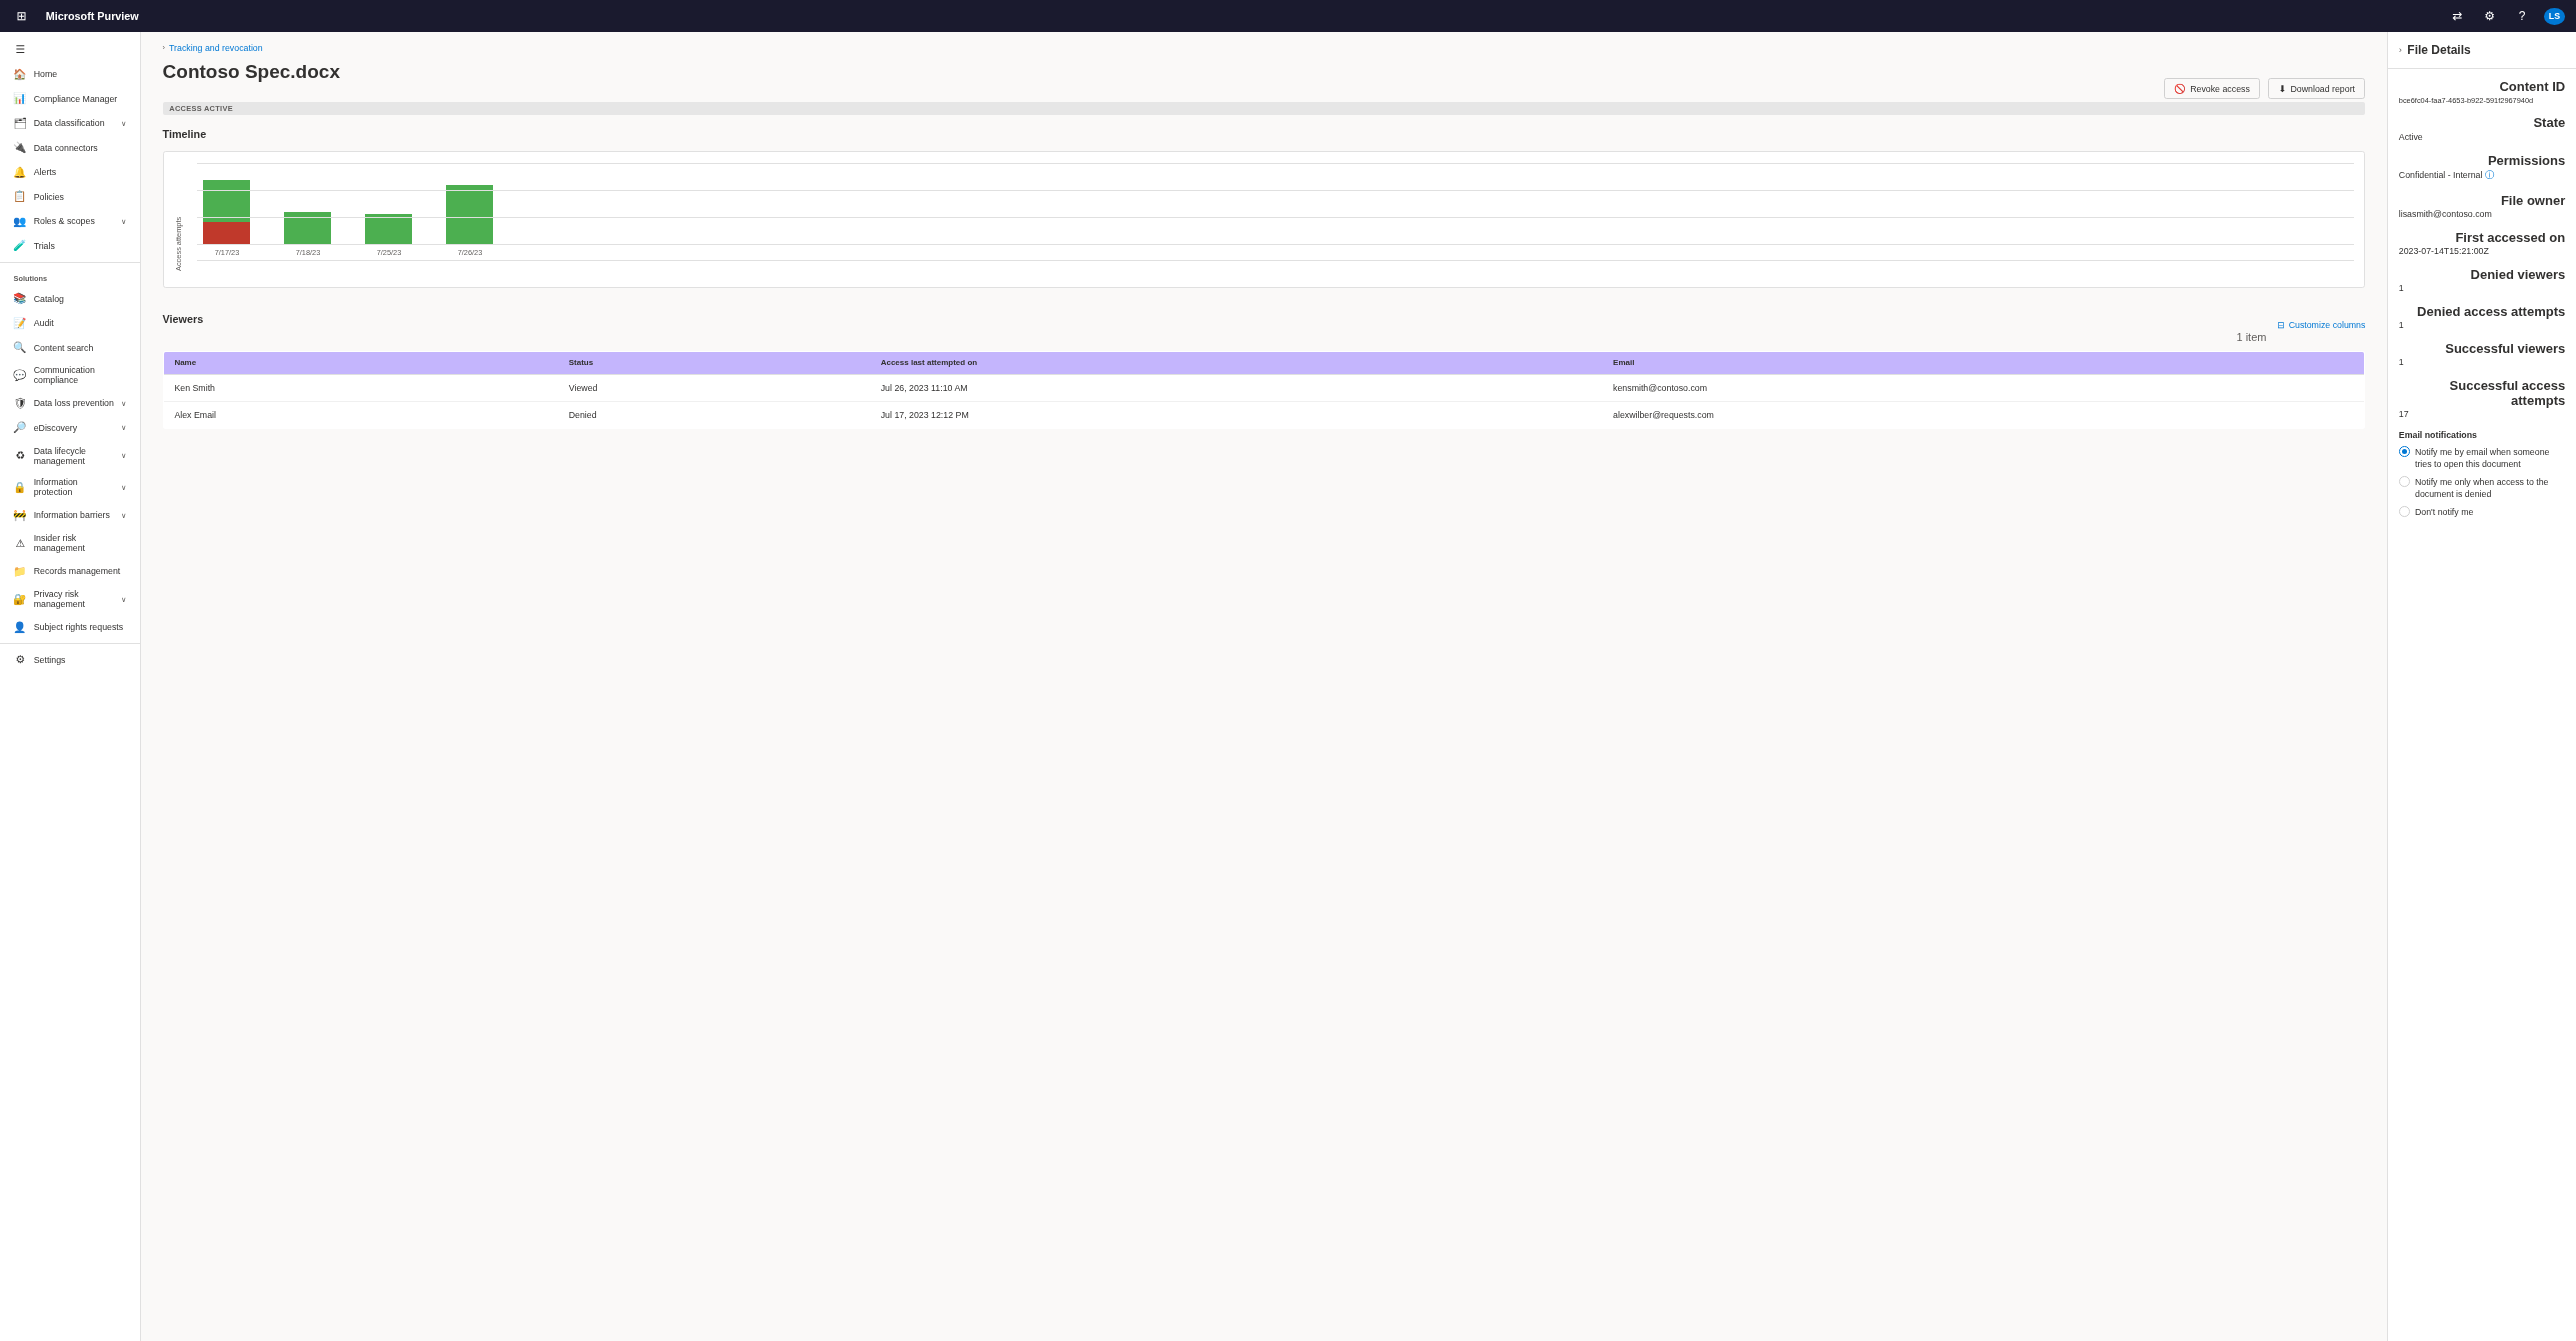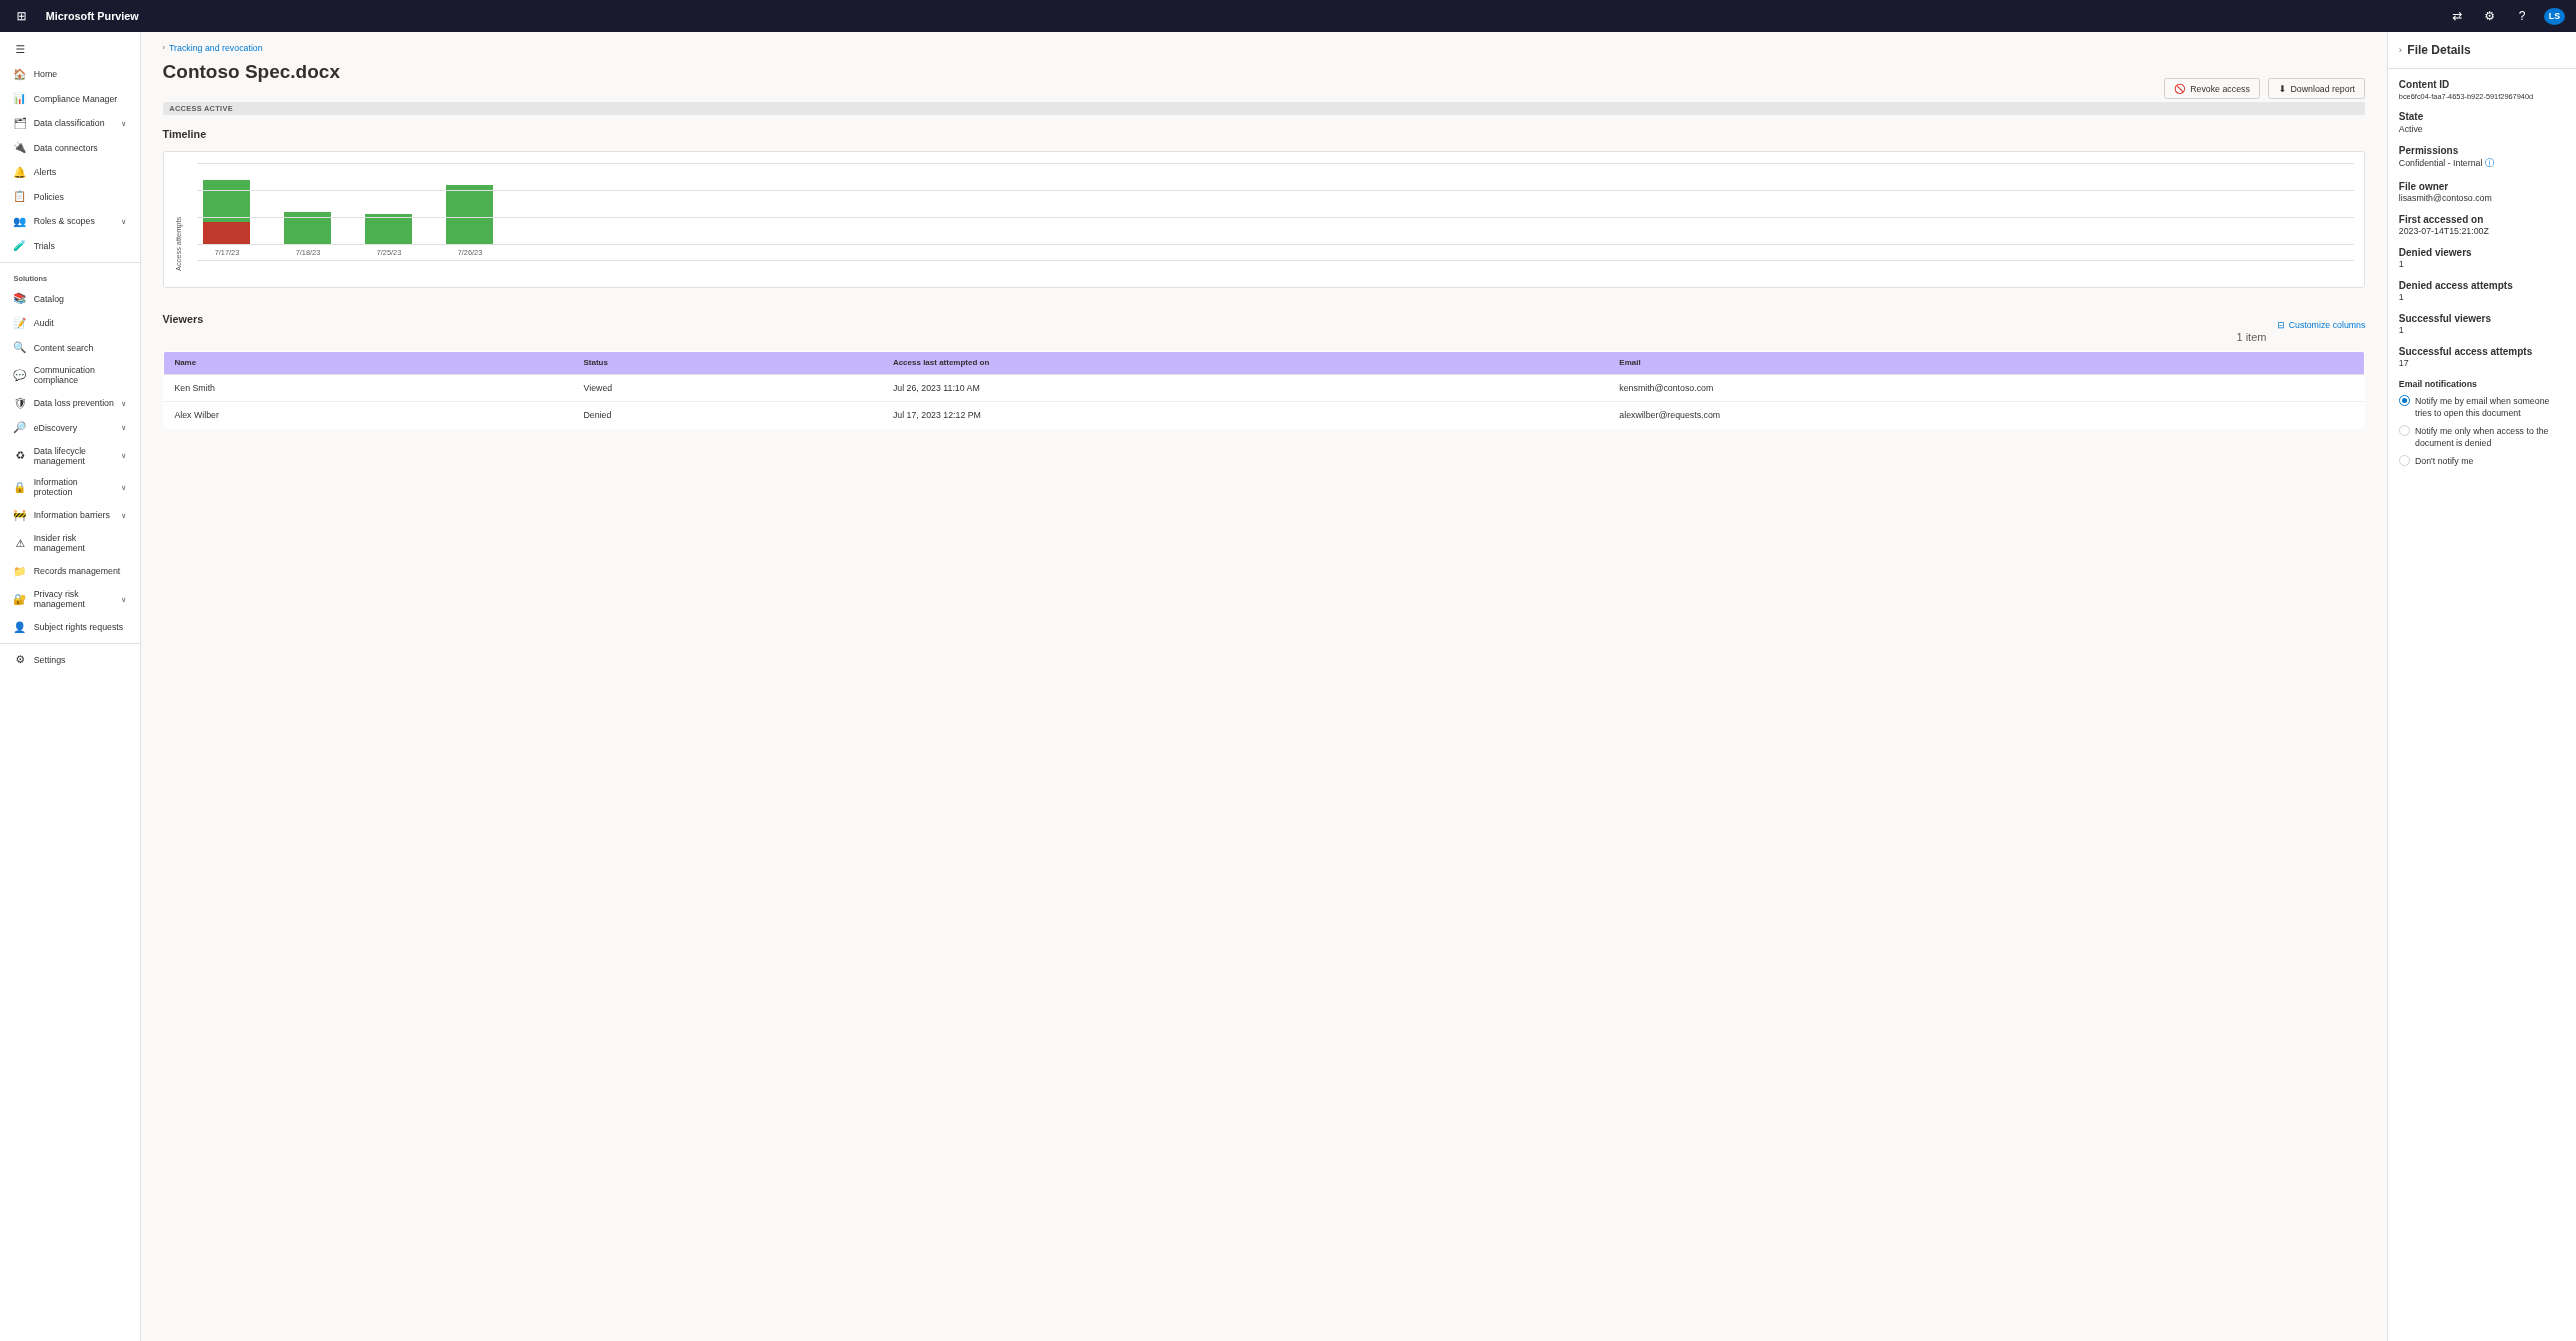--- a/index.html
+++ b/index.html
@@ -286,24 +286,25 @@
       color: #605e5c;
     }
     .panel-title {
       font-size: 12px;
       font-weight: 700;
       color: #323130;
     }
     .panel-body { padding: 10.8px; }
     .detail-group { margin-bottom: 10.8px; }
     .detail-label {
-      font-size: 10px;
+      font-size: 13px;
       font-weight: 600;
       color: #323130;
       margin-bottom: 1.3px;
+      text-align: right;
     }
     .detail-value {
       font-size: 8.8px;
       color: #323130;
     }
     .detail-value-link {
       font-size: 8.8px;
       color: #323130;
       display: flex;
       align-items: center;
@@ -583,21 +584,21 @@
             </tr>
           </thead>
           <tbody>
             <tr class="table-row">
               <td>Ken Smith</td>
               <td>Viewed</td>
               <td>Jul 26, 2023 11:10 AM</td>
               <td>kensmith@contoso.com</td>
             </tr>
             <tr class="table-row">
-              <td>Alex Wilber</td>
+              <td>Alex Email</td>
               <td>Denied</td>
               <td>Jul 17, 2023 12:12 PM</td>
               <td>alexwilber@requests.com</td>
             </tr>
           </tbody>
         </table>
       </div>
     </div>
   </div>
 

